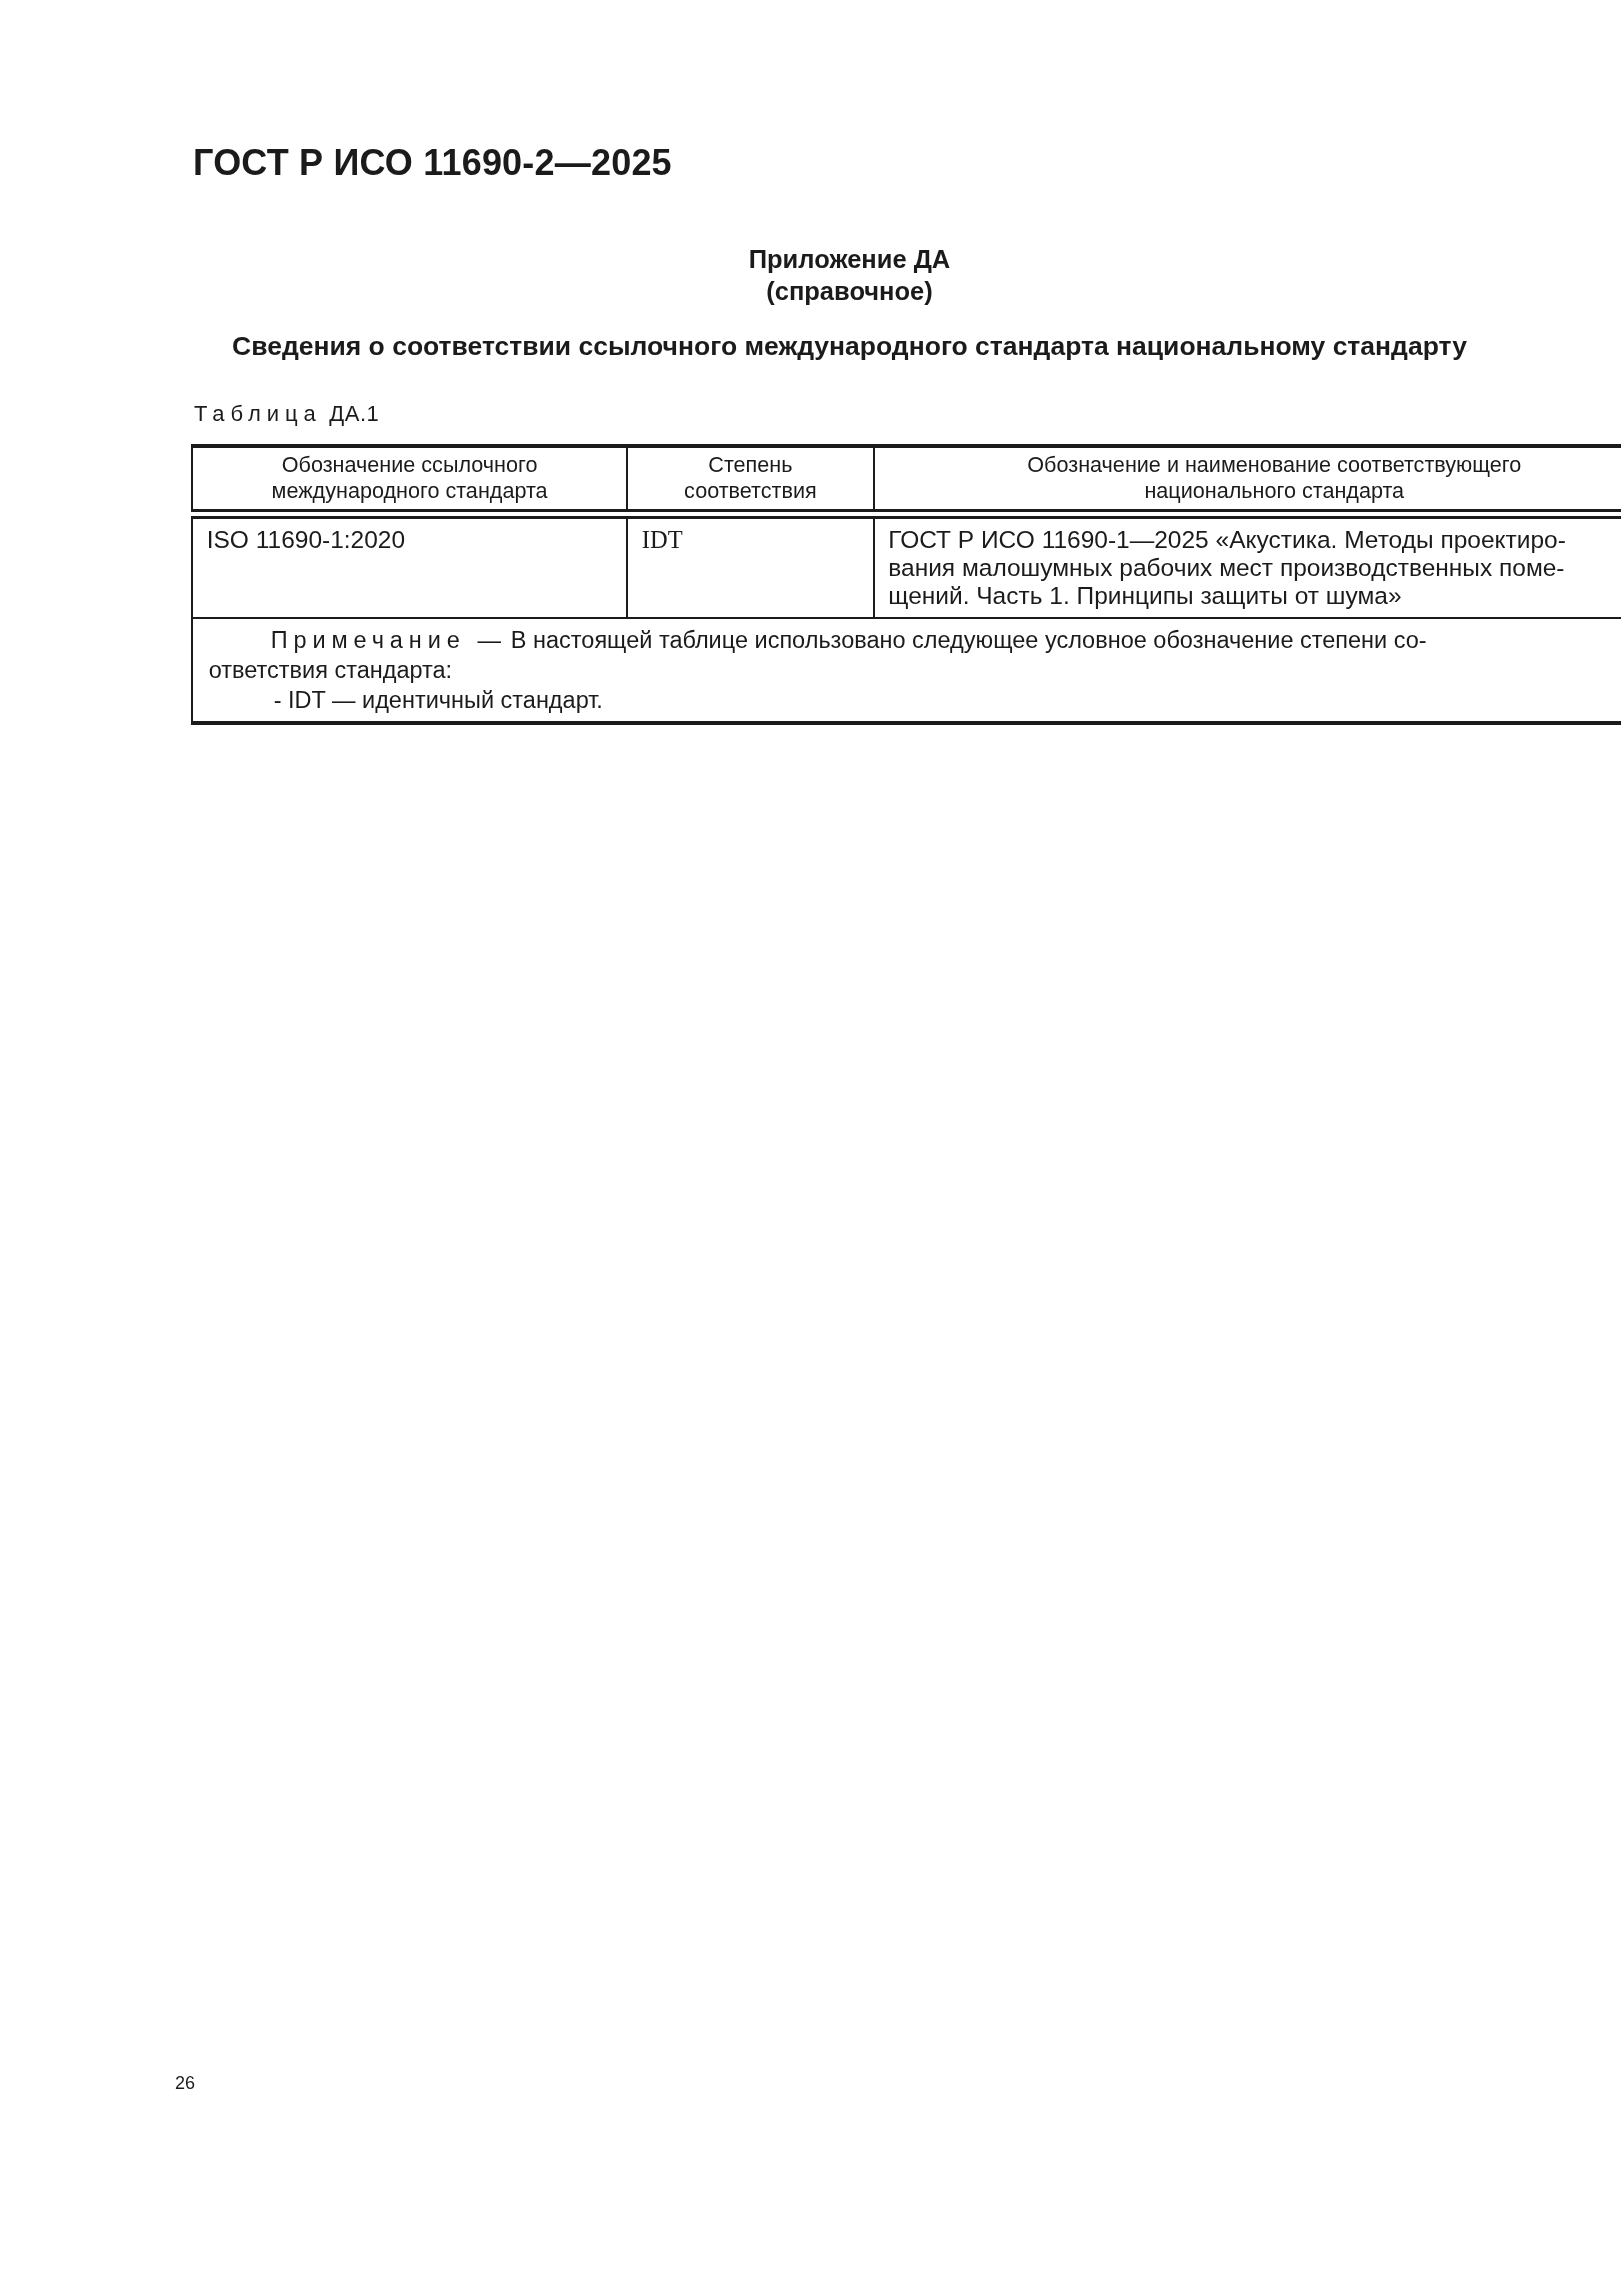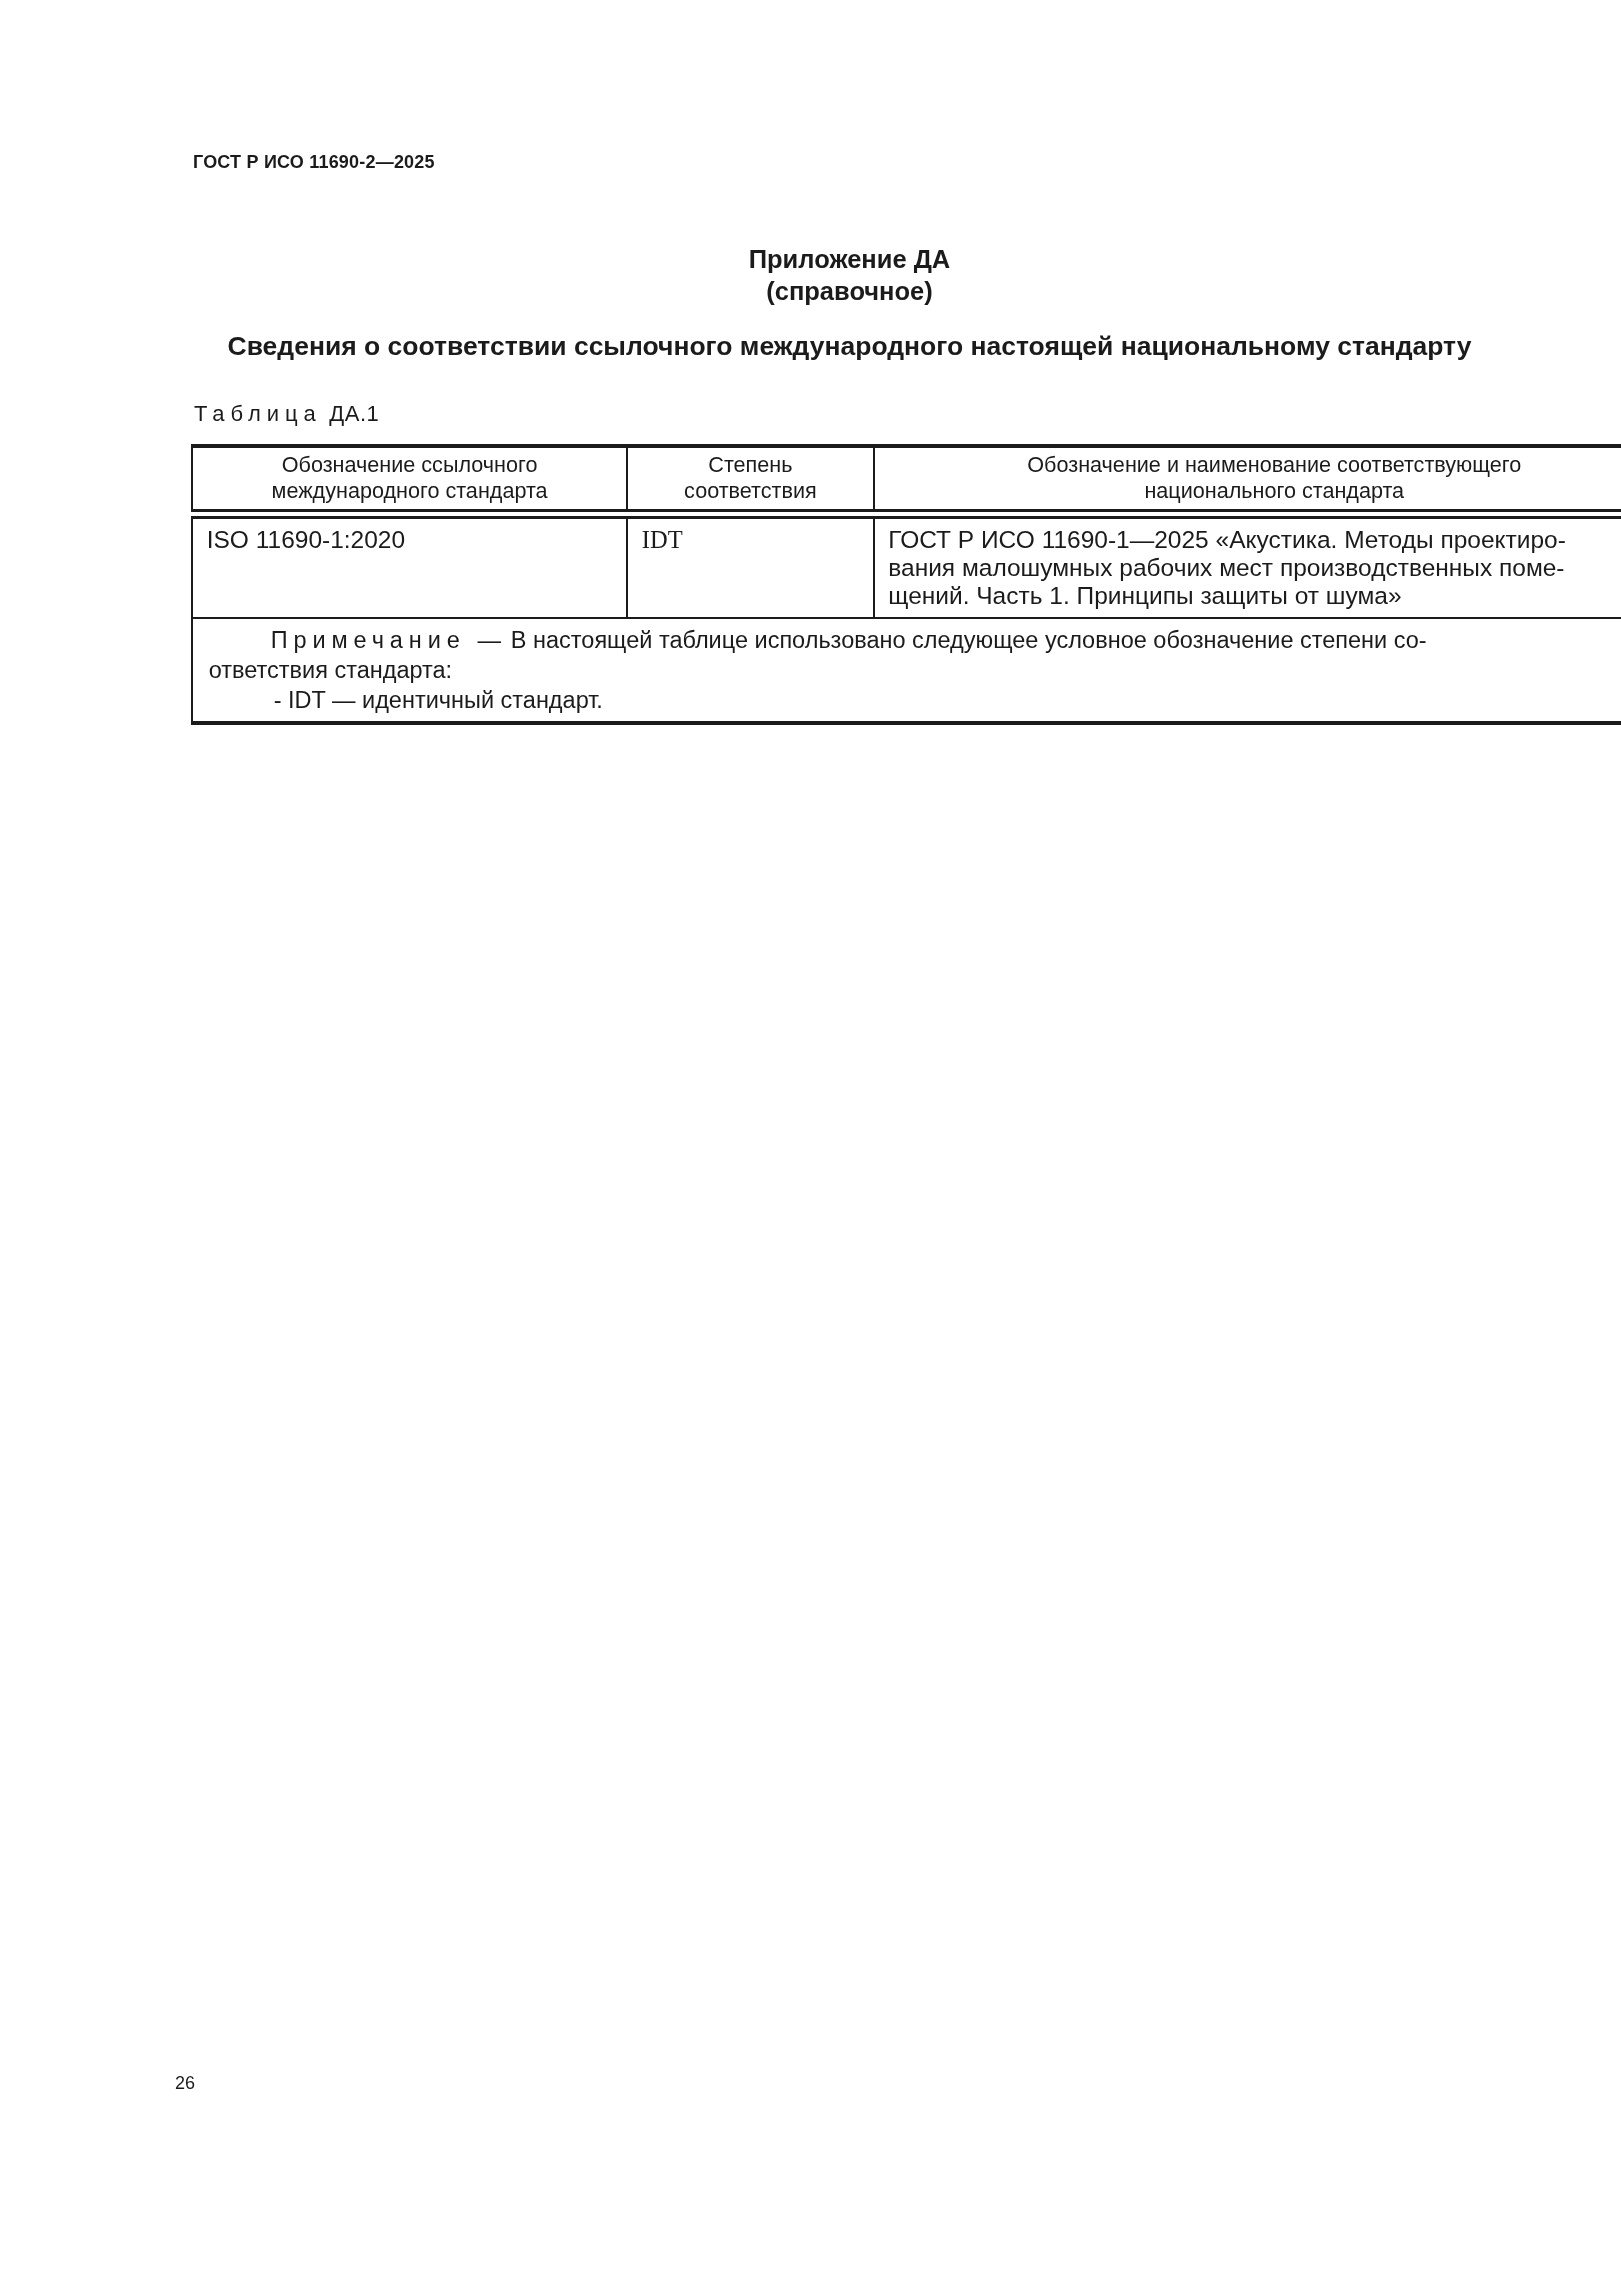--- a/index.html
+++ b/index.html
@@ -9,21 +9,21 @@
     position: relative;
     width: 1621px; height: 2293px;
     margin: 0 auto;
     background: var(--paper, #fff);
     color: var(--ink, #1b1b1b);
     font-family: "Liberation Sans", "DejaVu Sans", sans-serif;
     overflow: hidden;
   }
   .running-head {
     position: absolute; left: 193px; top: 149px;
-    font-size: 18px; font-weight: bold; line-height: 27.4px;
+    font-size: 36px; font-weight: bold; line-height: 27.4px;
     white-space: nowrap; letter-spacing: 0.2px; text-align: right;
   }
   .appendix-head {
     position: absolute; left: 194px; top: 243px; width: 1311px;
     text-align: center; font-weight: bold;
     font-size: 25.5px; line-height: 32px;
   }
   .appendix-title {
     position: absolute; left: 194px; top: 331px; width: 1311px;
     margin: 0; text-align: center;
@@ -85,21 +85,21 @@
 
 <div class="page">
 
   <div class="running-head">ГОСТ Р ИСО 11690-2—2025</div>
 
   <div class="appendix-head">
     <div>Приложение ДА</div>
     <div>(справочное)</div>
   </div>
 
-  <h1 class="appendix-title">Сведения о соответствии ссылочного международного настоящей национальному стандарту</h1>
+  <h1 class="appendix-title">Сведения о соответствии ссылочного международного стандарта национальному стандарту</h1>
 
   <div class="table-caption">
     <span class="spaced">Таблица</span><span class="caption-num">ДА.1</span>
   </div>
 
   <table class="doc-table">
     <colgroup>
         <col class="c1">
         <col class="c2">
         <col class="c3">

